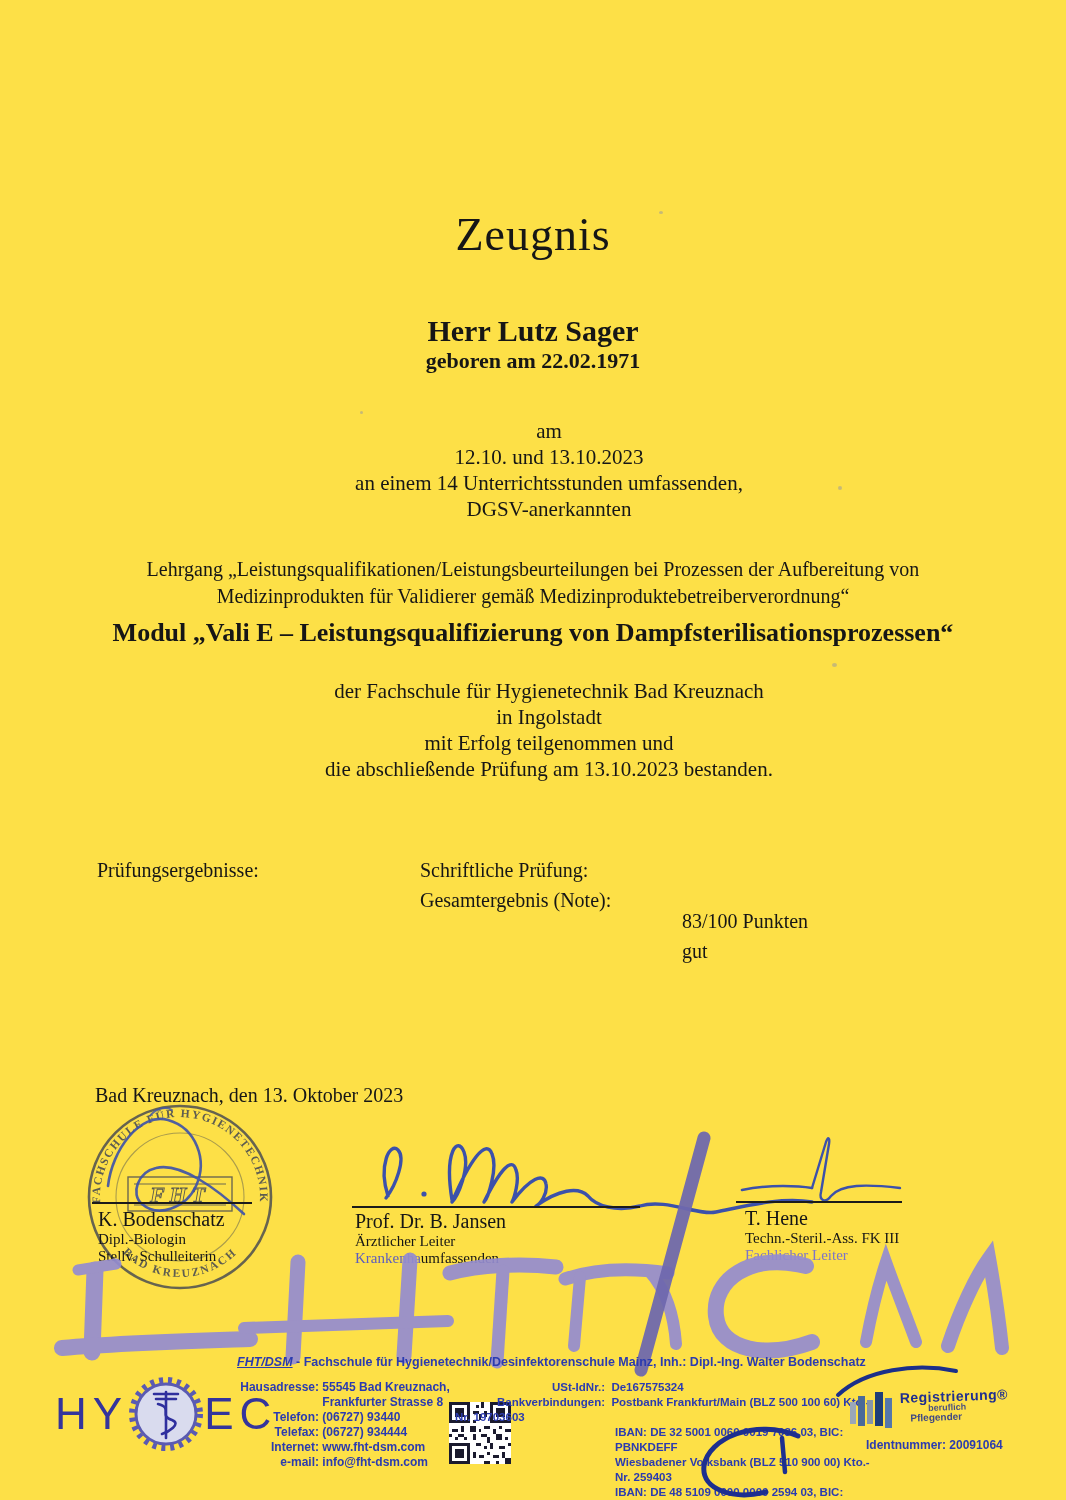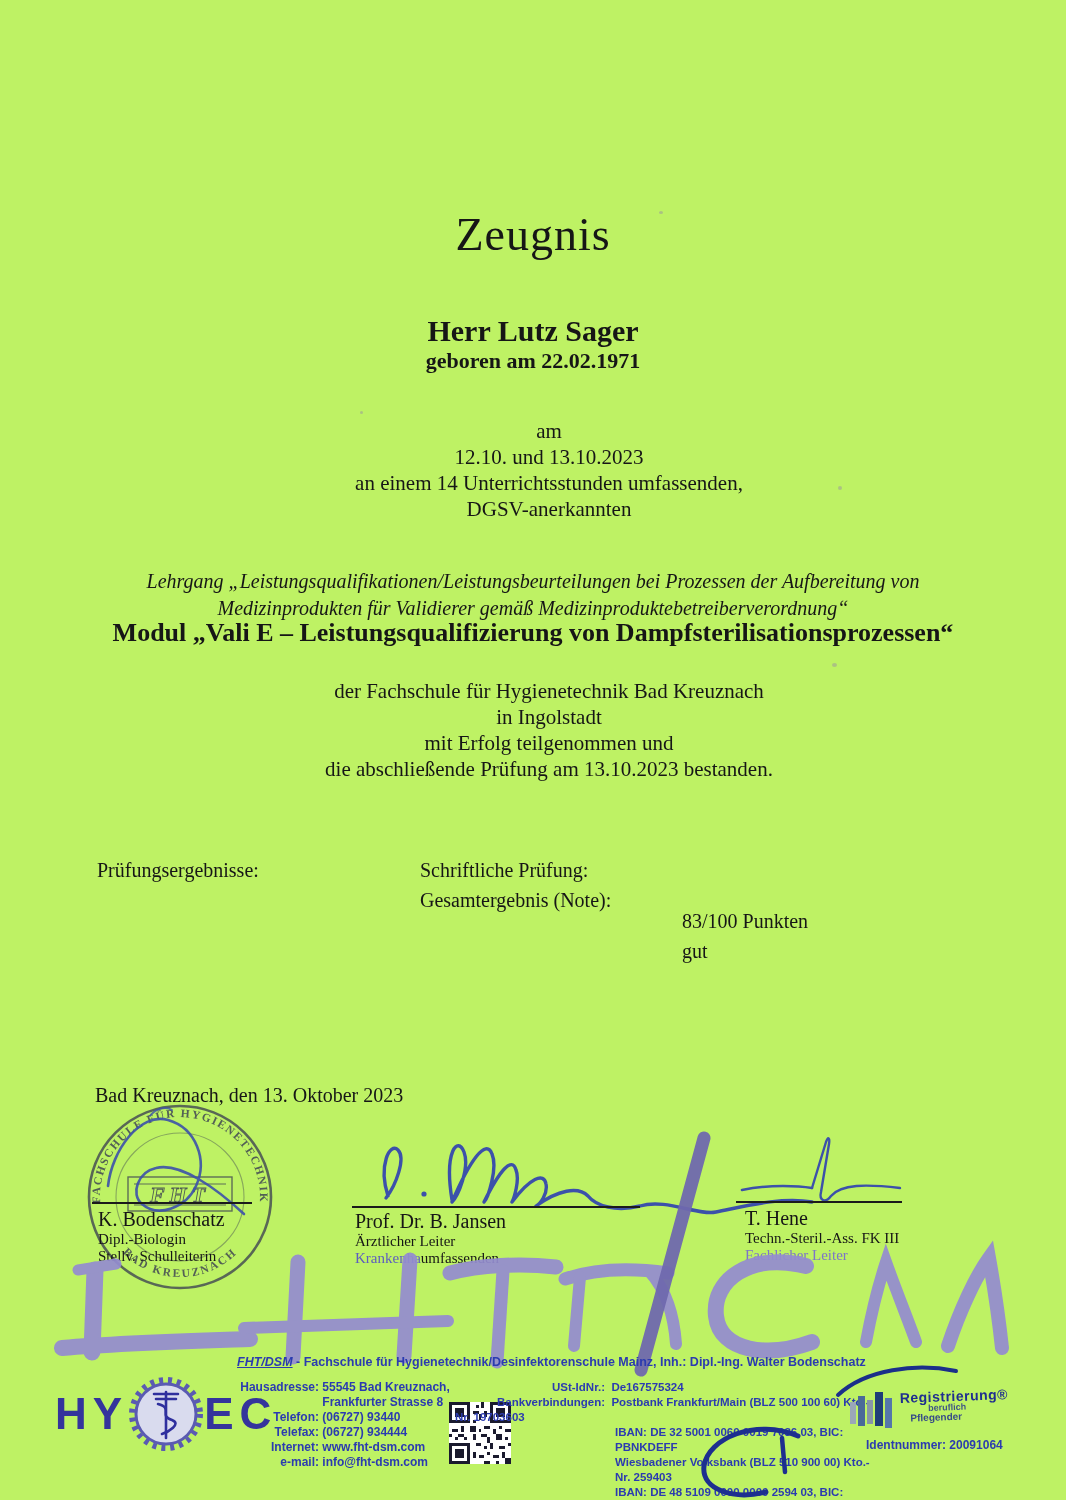--- a/index.html
+++ b/index.html
@@ -1,16 +1,16 @@
 <!DOCTYPE html>
 <html><head>
 <meta charset="utf-8">
 <style>
   html,body{margin:0;padding:0;background:#e8e8e8;}
-  .page{position:relative;width:1066px;height:1500px;margin:0 auto;background:#bef264;overflow:hidden;
+  .page{position:relative;width:1066px;height:1500px;margin:0 auto;background:#fde047;overflow:hidden;
         font-family:"Liberation Serif",serif;color:#161616;}
   .abs{position:absolute;}
   .ctr{left:0;width:1066px;text-align:center;}
   .title{font-size:46px;letter-spacing:1px;}
   .name{font-size:30px;font-weight:bold;}
   .born{font-size:22px;font-weight:bold;}
   .body21{font-size:21px;line-height:26px;padding-left:16px;}
   .body20{font-size:20px;line-height:27px;}
   .modul{font-size:26px;font-weight:bold;}
   .res{font-size:20px;line-height:30px;}
@@ -18,42 +18,42 @@
   .sig-title{font-size:15px;line-height:17px;}
   .sig-line{position:absolute;height:2px;background:#1b1b1b;}
   .purple-txt{color:#7d74c8;}
   .blue-part{color:#5d5dc0;}
   .footer-blue{color:#2b3bb0;font-family:"Liberation Sans",sans-serif;}
   .org-line{font-size:12.5px;font-weight:bold;}
   .org-abbr{font-style:italic;text-decoration:underline;}
   .contact-label{font-weight:bold;text-align:right;display:inline-block;width:82px;}
   .ft12{font-size:12px;line-height:15px;font-weight:bold;}
   .ft11{font-size:11.5px;line-height:15px;font-weight:bold;}
-  .hytec-letter{font-family:"Liberation Sans",sans-serif;font-weight:bold;font-size:44px;color:#34349c;letter-spacing:6px;}
+  .hytec-letter{font-family:"Liberation Sans",sans-serif;font-weight:normal;font-size:44px;color:#34349c;letter-spacing:6px;}
   .reg-txt{font-family:"Liberation Sans",sans-serif;font-weight:bold;color:#1f2e8f;}
   .speck{position:absolute;border-radius:50%;background:#9a9a9a;opacity:.55;}
 </style>
 </head>
 <body>
 
 <div class="page">
 
   <div class="abs ctr title" style="top:208px;">Zeugnis</div>
 
   <div class="abs ctr name" style="top:314px;">Herr Lutz Sager</div>
   <div class="abs ctr born" style="top:348px;">geboren am 22.02.1971</div>
 
   <div class="abs ctr body21" style="top:418px;">
     <div>am</div>
     <div>12.10. und 13.10.2023</div>
     <div>an einem 14 Unterrichtsstunden umfassenden,</div>
     <div>DGSV-anerkannten</div>
   </div>
 
-  <div class="abs ctr body20" style="top:568px;font-style:italic;">
+  <div class="abs ctr body20" style="top:556px;">
     <div>Lehrgang „Leistungsqualifikationen/Leistungsbeurteilungen bei Prozessen der Aufbereitung von</div>
     <div>Medizinprodukten für Validierer gemäß Medizinproduktebetreiberverordnung“</div>
   </div>
 
   <div class="abs ctr modul" style="top:618px;">Modul „Vali E – Leistungsqualifizierung von Dampfsterilisationsprozessen“</div>
 
   <div class="abs ctr body21" style="top:678px;">
     <div>der Fachschule für Hygienetechnik Bad Kreuznach</div>
     <div>in Ingolstadt</div>
     <div>mit Erfolg teilgenommen und</div>

